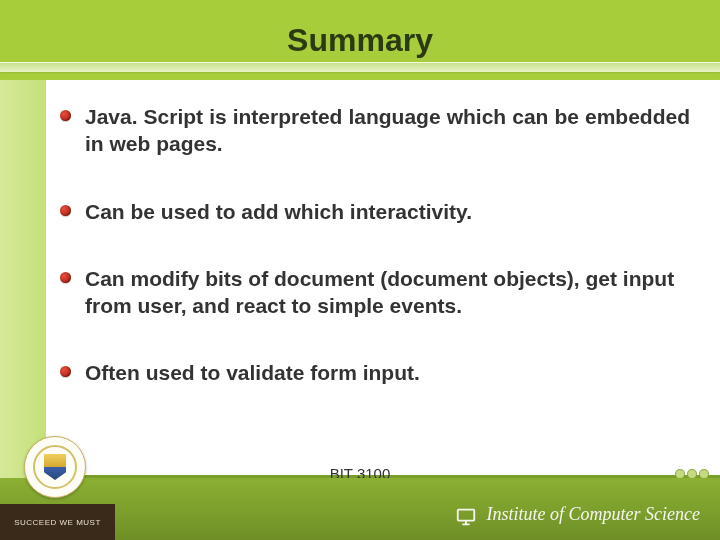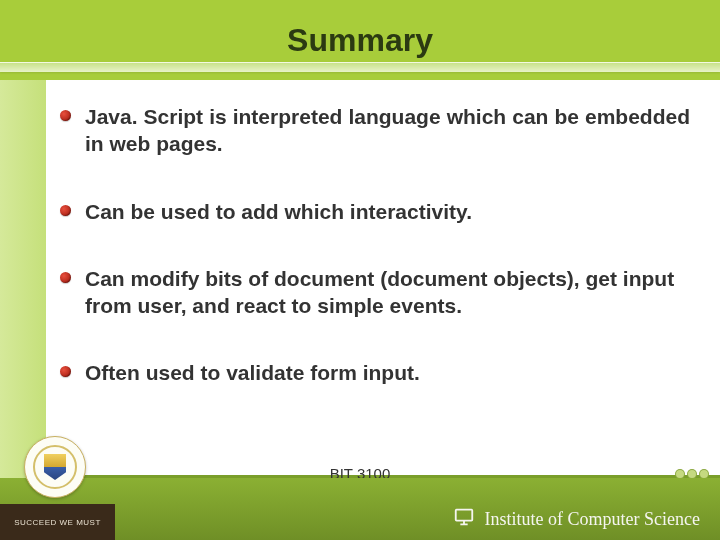--- a/index.html
+++ b/index.html
@@ -68,23 +68,23 @@
     background: linear-gradient(180deg,#f0d060 0%, #d4a830 50%, #3a5fa8 50%, #2a4580 100%);
     clip-path: polygon(0 0,100% 0,100% 70%,50% 100%,0 70%);
   }
   .motto-tab {
     position: absolute; left: 0; bottom: 0; width: 115px; height: 36px;
     background: #3a2a1a; color: #e8e0d0; font-size: 8px; letter-spacing: 0.5px;
     display:flex; align-items:center; justify-content:center;
   }
   .institute {
     position: absolute; right: 20px; bottom: 10px;
-    color: #f5f5f0; font-size: 18px; 
+    color: #f5f5f0; font-size: 18px; font-style: italic;
     font-family: Georgia, "Times New Roman", serif;
-    display:flex; align-items:flex-end; gap:8px;
+    display:flex; align-items:flex-start; gap:8px;
   }
   .inst-icon{
     width:26px; height:26px; border-radius:4px;
     display:inline-flex; align-items:center; justify-content:center;
     font-style:normal; font-size:18px; color:#f5f5f0;
   }
   .slider-dots{
     position:absolute; right:12px; bottom:62px;
     display:flex; gap:4px;
   }

